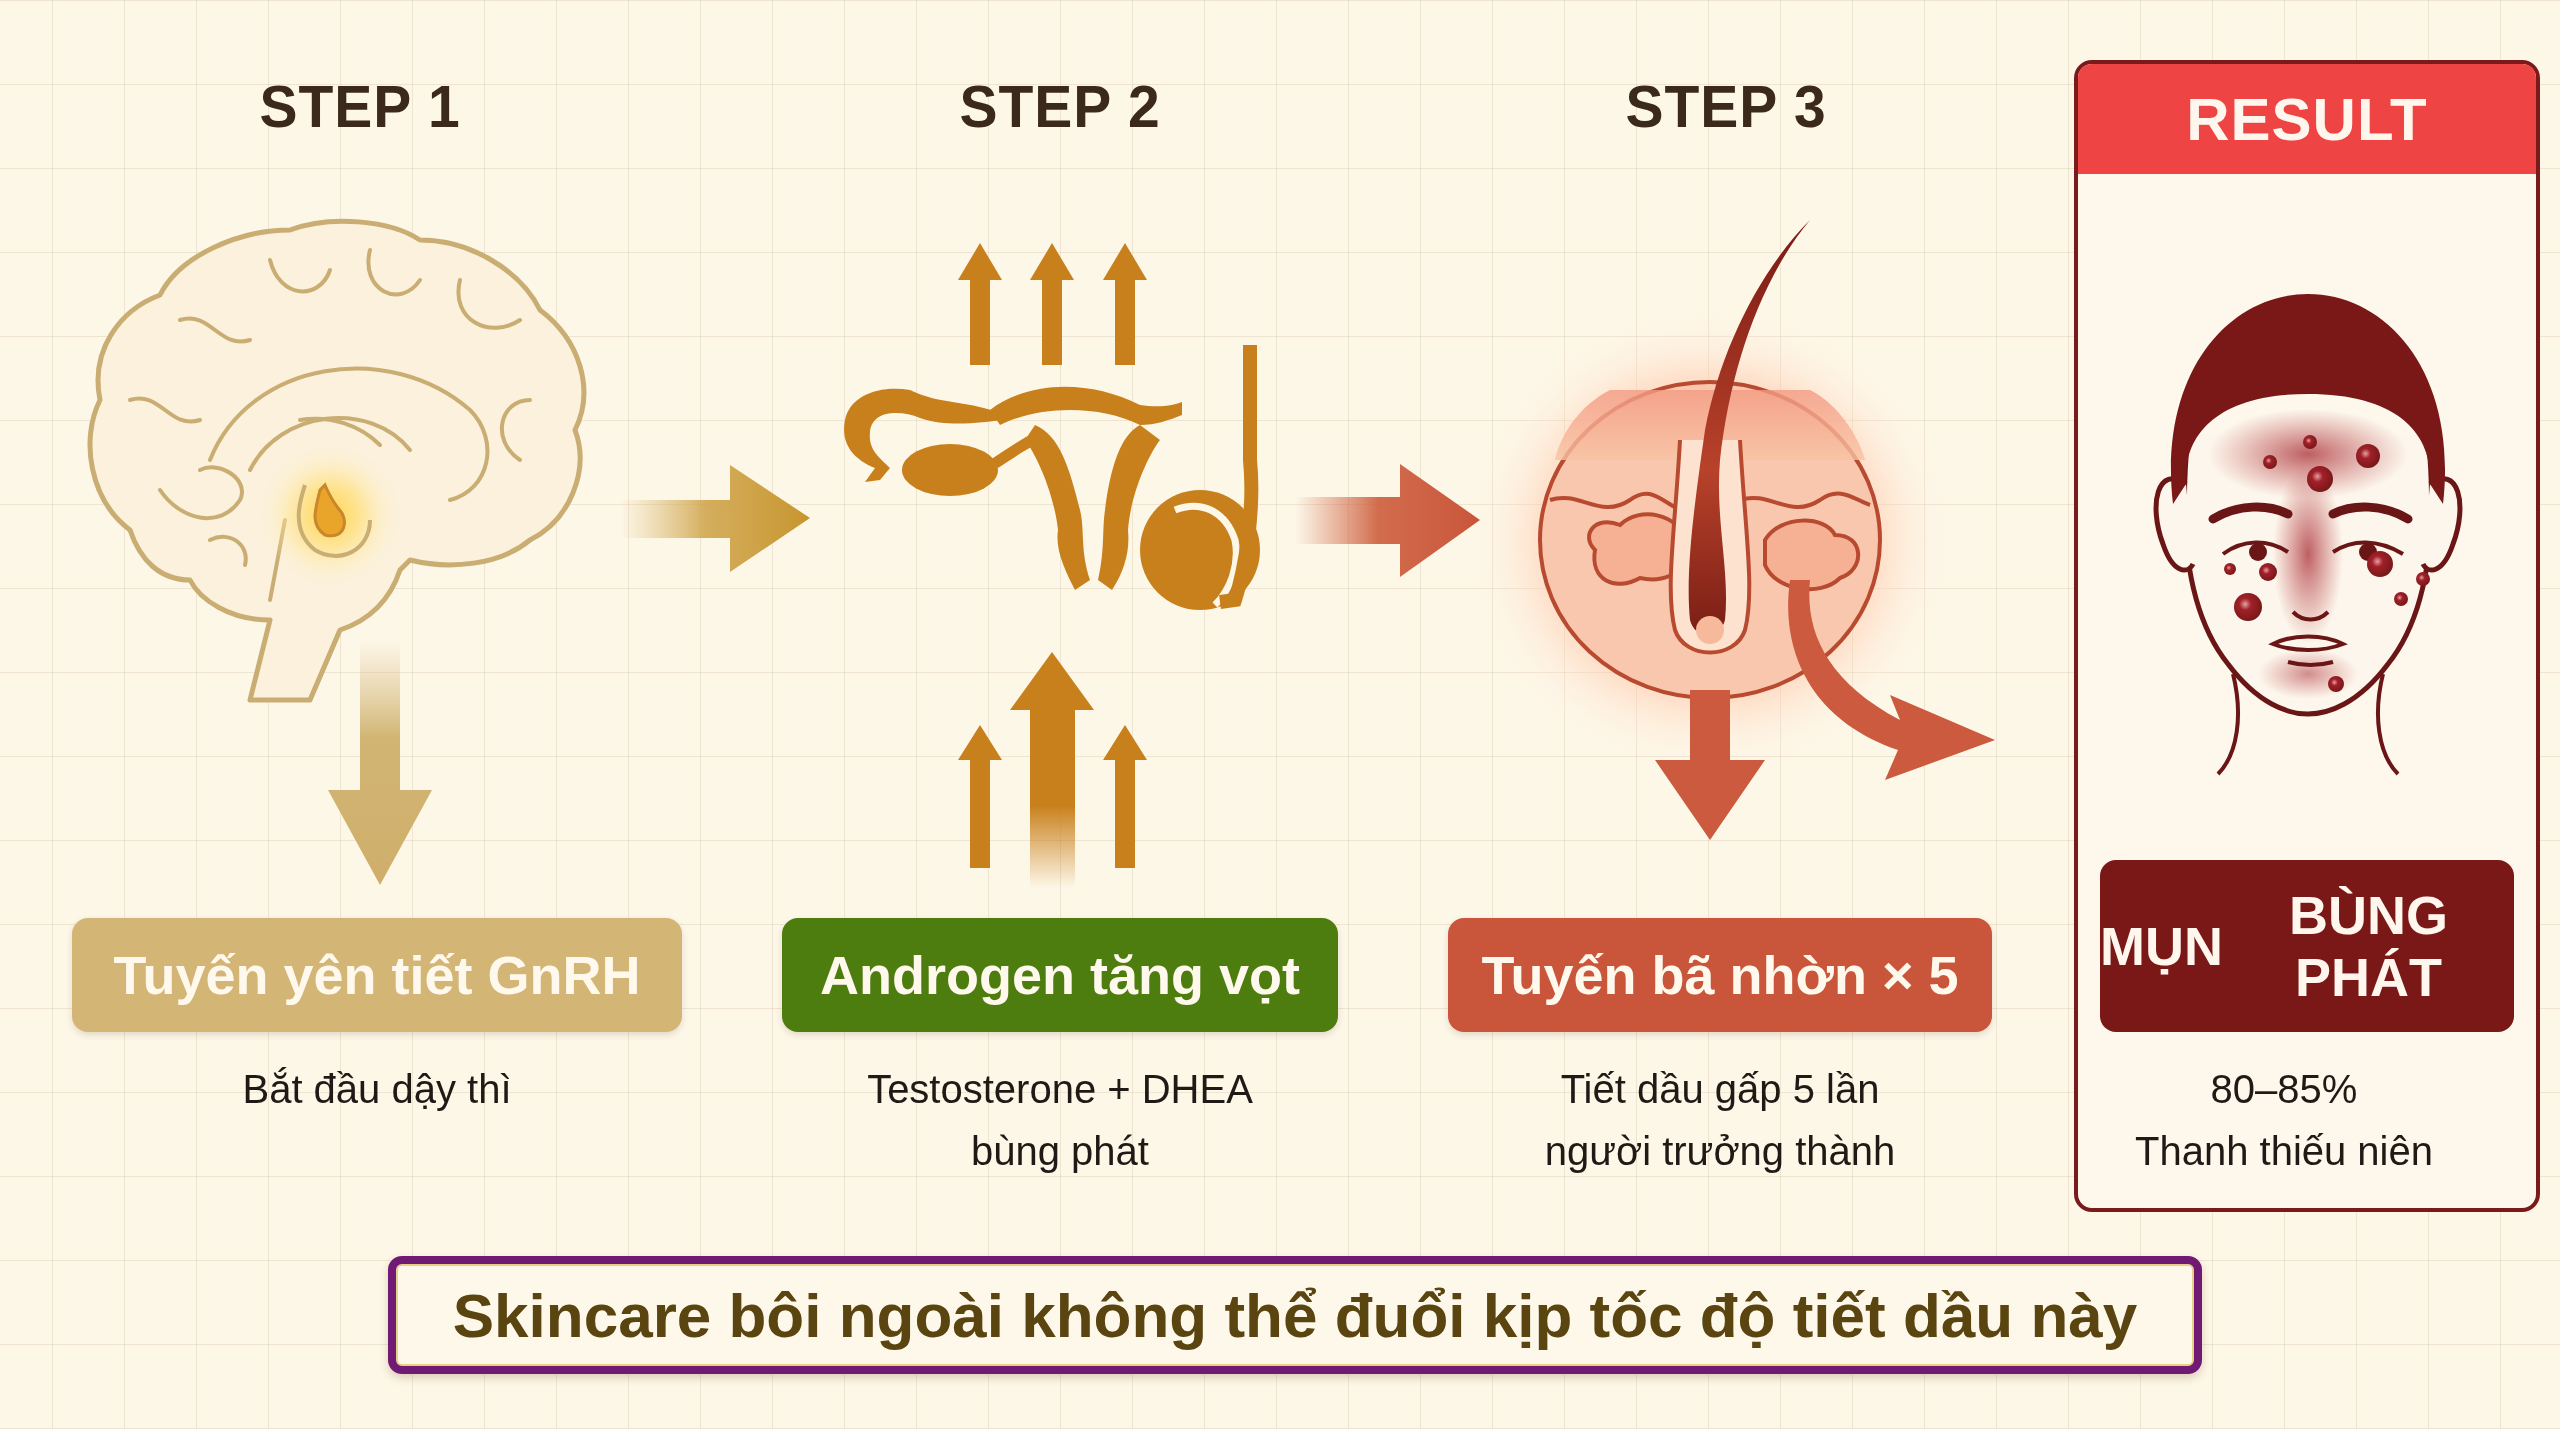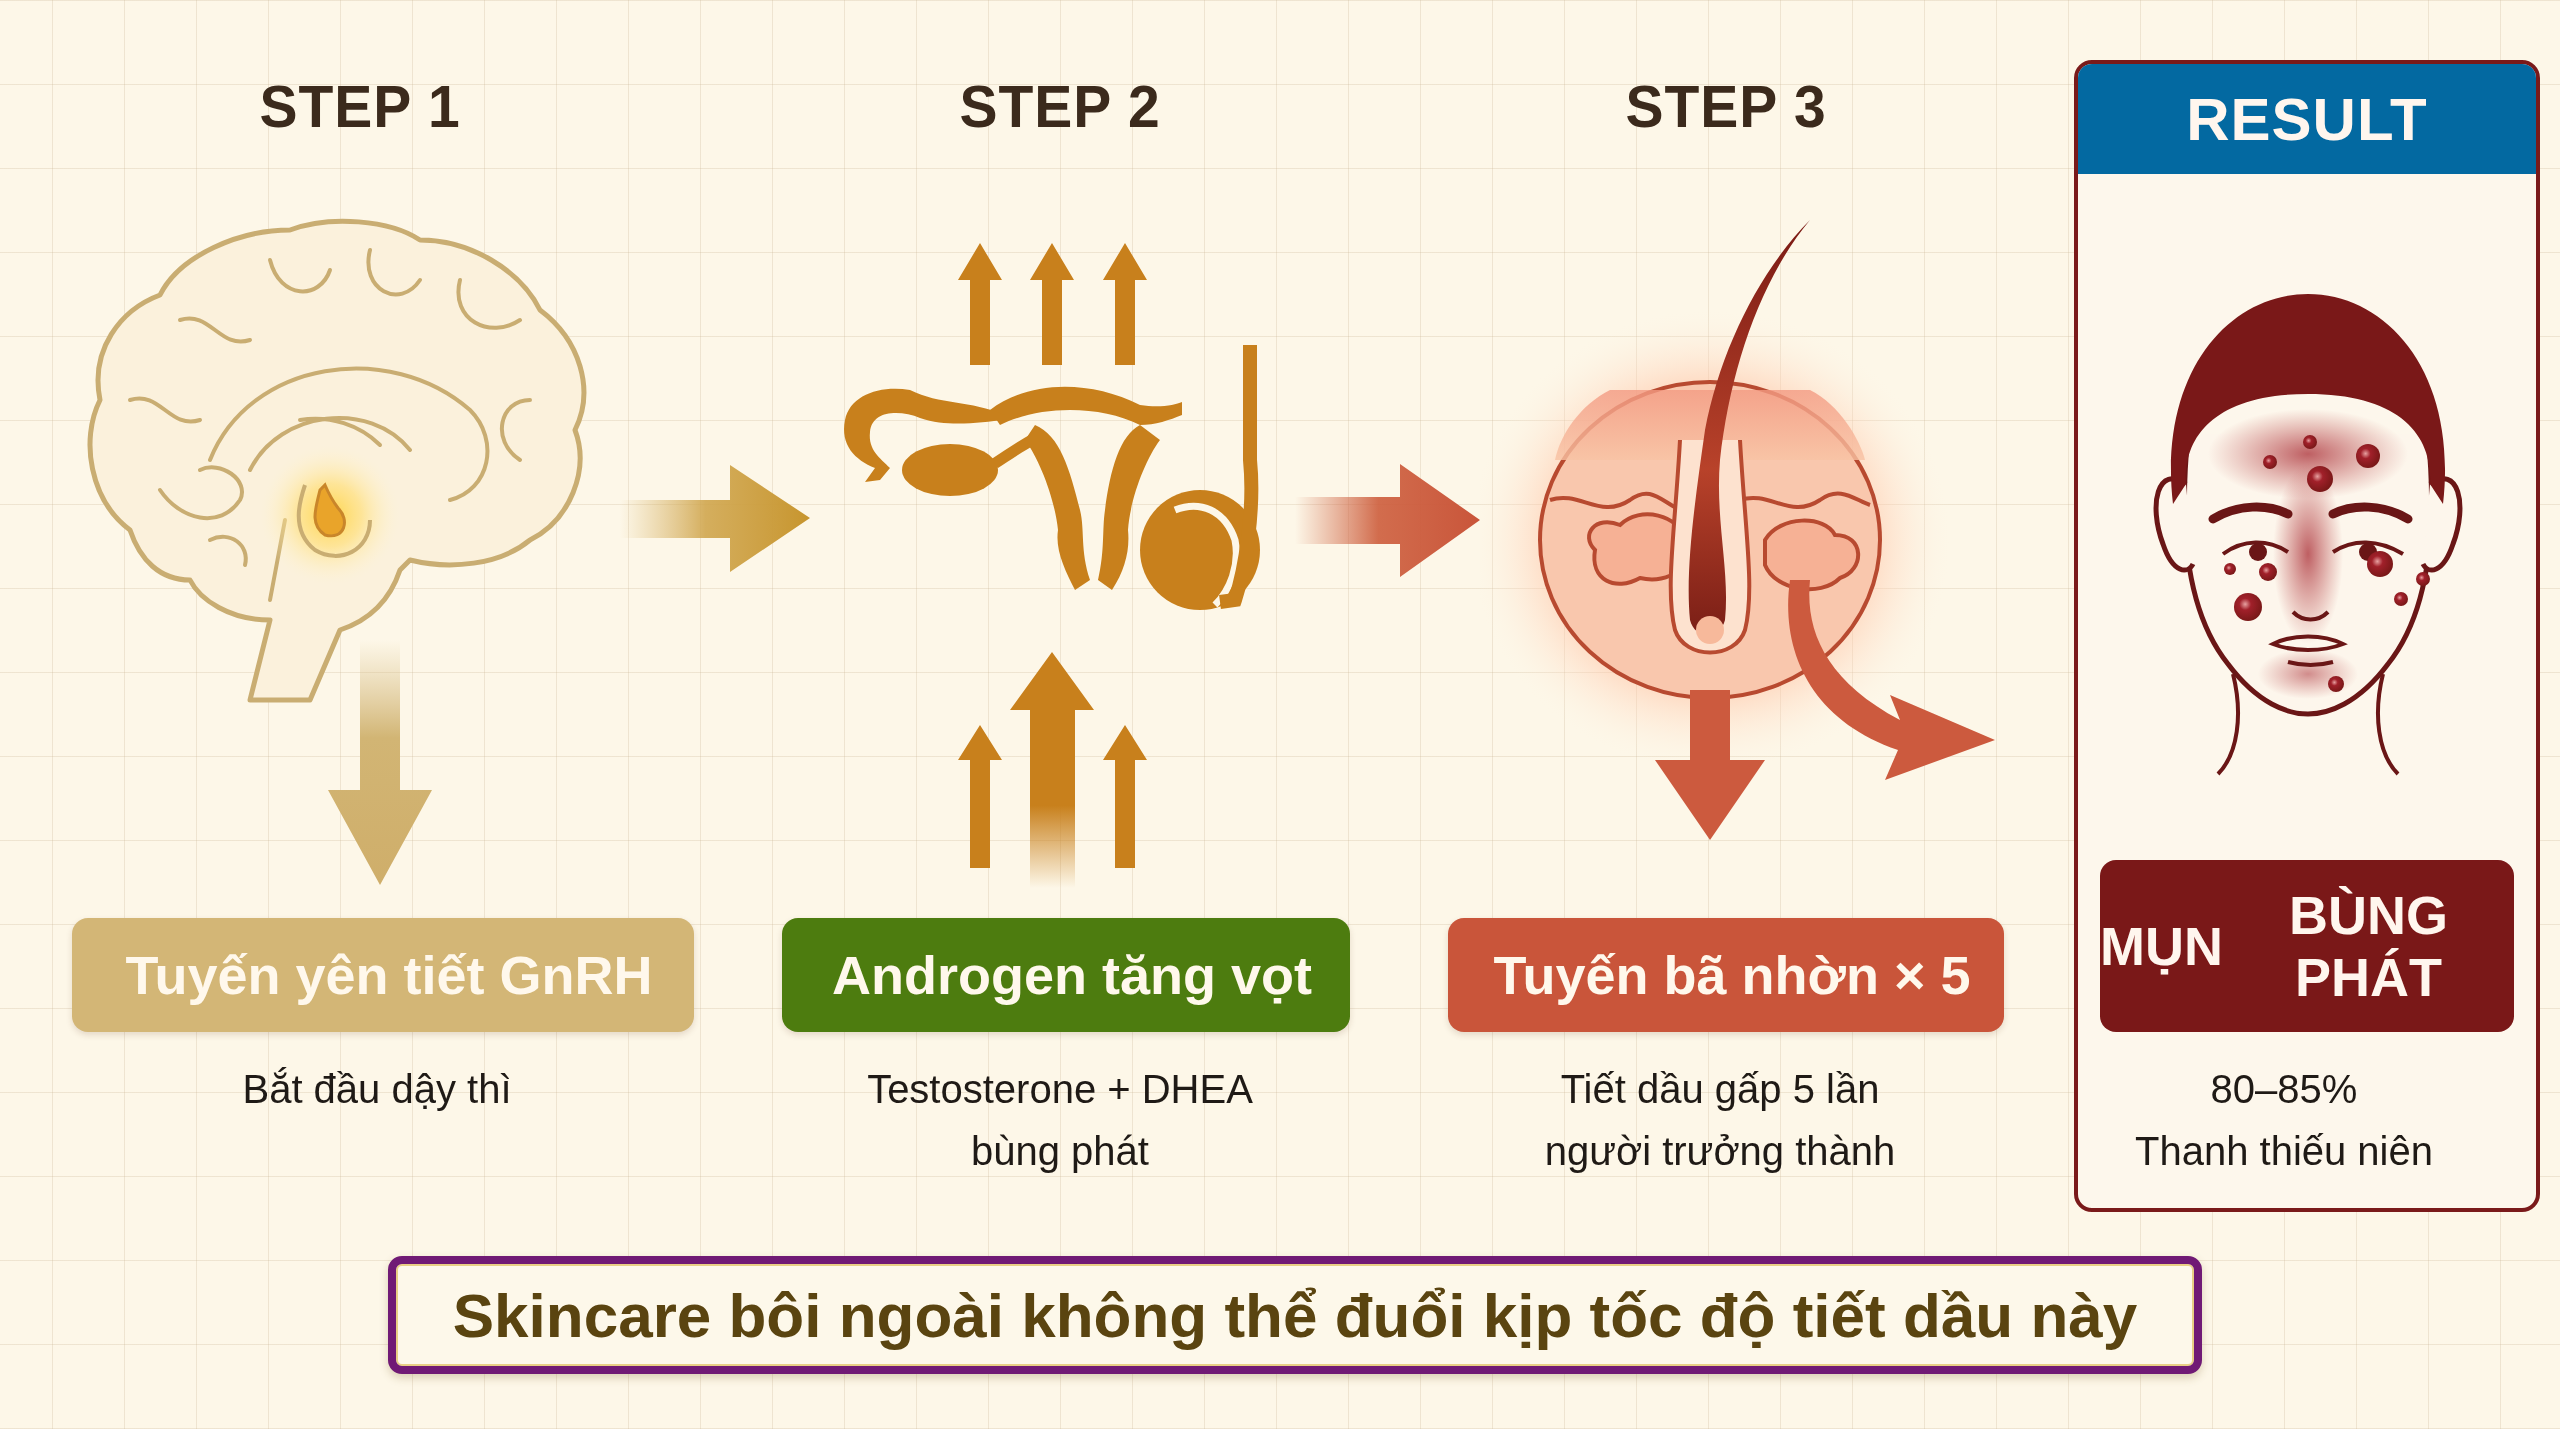--- a/index.html
+++ b/index.html
@@ -14,33 +14,33 @@
     font-family: "Liberation Sans", sans-serif;
   }
   .abs { position: absolute; }
   .step-title {
     font-weight: 700; font-size: 60px; color: #3b2a1c; letter-spacing: 1px;
     text-align: center; width: 400px; transform: scaleX(0.95);
   }
   .pill {
     position: absolute; border-radius: 16px; color: #fff8ec; font-weight: 700;
     font-size: 54px; display: flex; align-items: center; justify-content: center;
-    box-shadow: 0 3px 6px rgba(90,50,20,0.15); white-space: nowrap; padding-left: 12px;
+    box-shadow: 0 3px 6px rgba(90,50,20,0.15); white-space: nowrap;
   }
   .caption {
     position: absolute; text-align: center; color: #1f1a16; font-size: 40px;
     line-height: 62px;
   }
   .result-card {
     position: absolute; left: 2074px; top: 60px; width: 466px; height: 1152px;
     border: 4px solid #7a1a1a; border-radius: 18px; background: #fdf7ec;
     box-sizing: border-box; overflow: hidden;
   }
   .result-head {
-    height: 110px; background: #0369a1; color: #fff6ee; font-weight: 700;
+    height: 110px; background: #ef4444; color: #fff6ee; font-weight: 700;
     font-size: 60px; display: flex; align-items: center; justify-content: center;
     letter-spacing: 1px;
   }
   .result-pill {
     position: absolute; left: 22px; top: 796px; width: 414px; height: 172px;
     background: #7a1818; border-radius: 16px; color: #fff6ee; font-weight: 700;
     font-size: 54px; line-height: 62px; display: flex; flex-direction: row;
     align-items: center; justify-content: center; text-align: center;
   }
   .banner {

